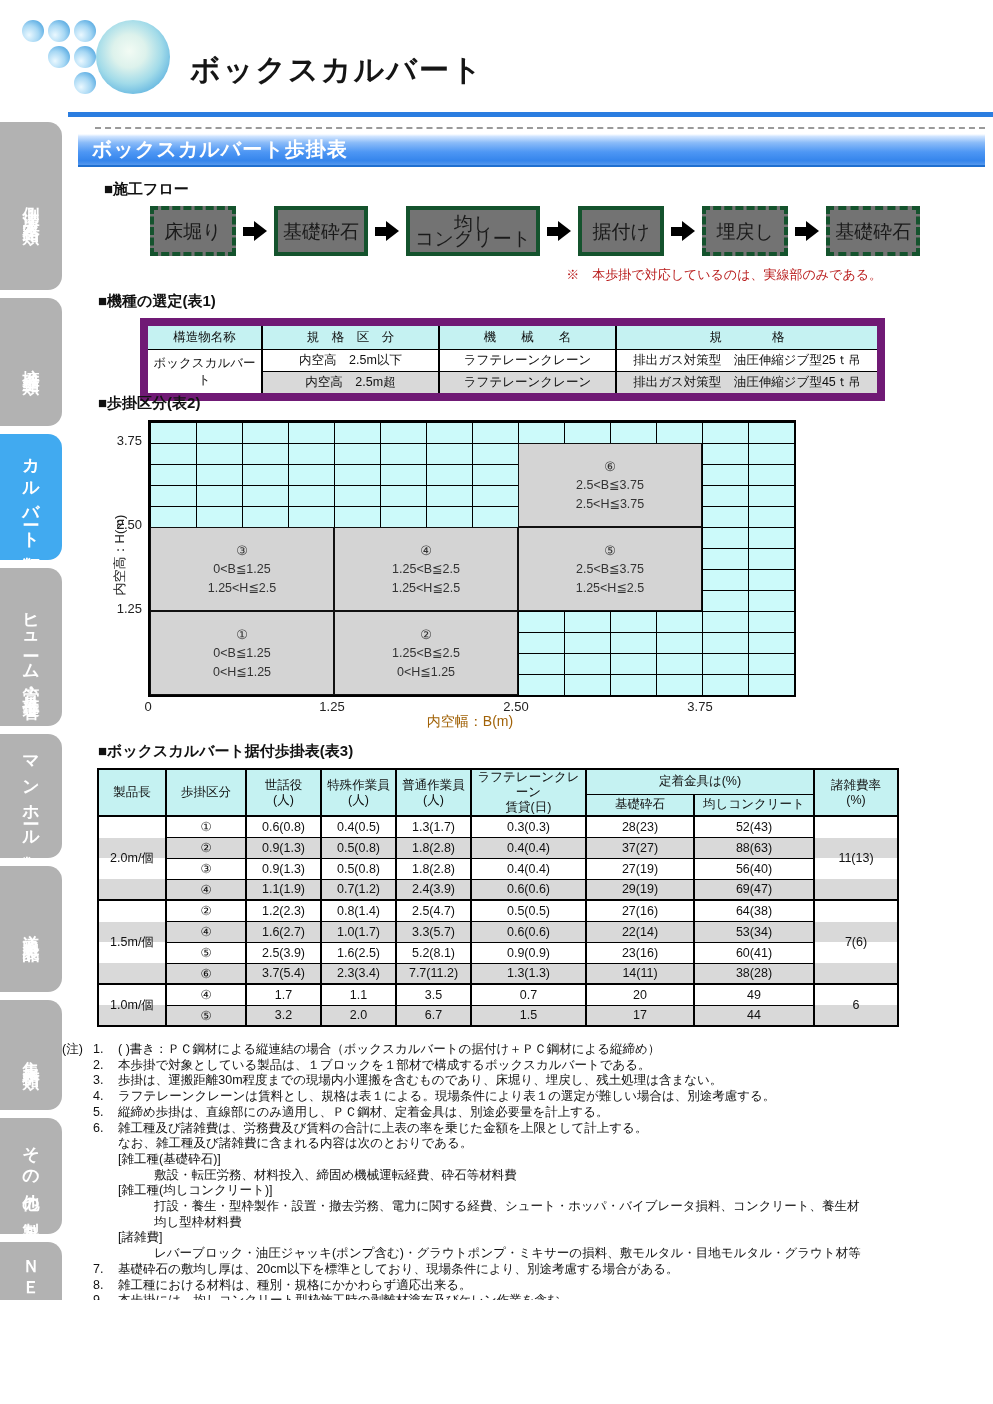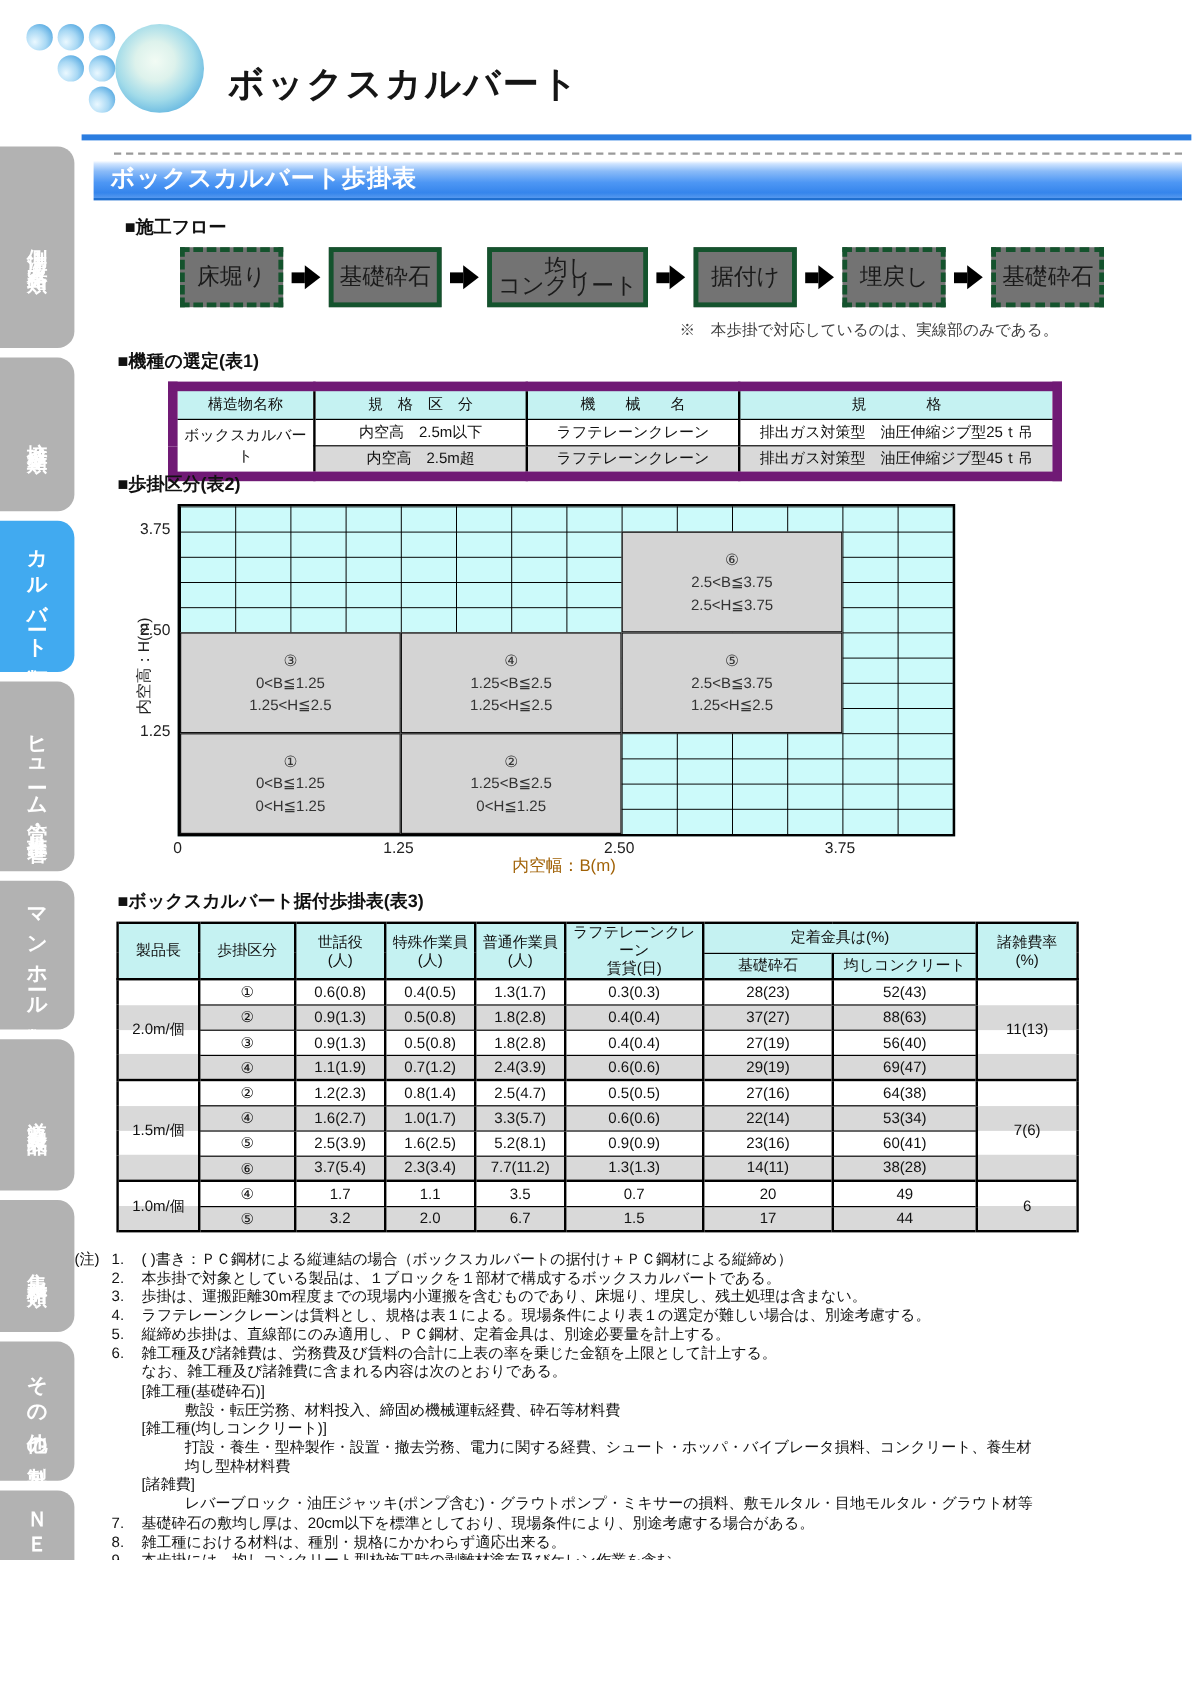--- a/index.html
+++ b/index.html
@@ -29,21 +29,21 @@
   
   .flow-row{position:absolute;left:150px;top:206px;display:flex;align-items:center;}
   .flow-box{border:4px solid #14532d;height:50px;min-width:86px;box-sizing:border-box;background:#737373;
             display:flex;align-items:center;justify-content:center;text-align:center;
             font-size:19px;line-height:15px;padding:0 5px;white-space:pre-line;}
   .flow-box.dashed{border-style:dashed;}
   .flow-arrow{display:flex;align-items:center;margin:0 7px;}
   .flow-arrow .shaft{width:11px;height:9px;background:#000;}
   .flow-arrow .head{width:0;height:0;border-top:10px solid transparent;border-bottom:10px solid transparent;
                     border-left:13px solid #000;}
-  .flow-note{position:absolute;left:400px;top:266px;width:482px;text-align:right;font-size:13px;color:#404040;}
+  .flow-note{position:absolute;left:400px;top:266px;width:482px;text-align:right;font-size:13px;color:#b91c1c;}
   
   table{border-collapse:collapse;table-layout:fixed;}
   #table1{position:absolute;left:140px;top:318px;border:8px solid #701a75;}
   #table1 th,#table1 td{border:2px solid #000;border-top-width:1px;border-bottom-width:1px;
        font-size:12.5px;font-weight:normal;text-align:center;padding:0;color:#111;overflow:hidden;}
   #table1 th{background:#c5f2f2;height:23px;}
   #table1 td{height:21px;background:#fff;}
   #table1 td.gray{background:#d9d9d9;}
   #table3{position:absolute;left:97px;top:768px;border:2px solid #000;}
   #table3 th,#table3 td{border:1px solid #000;border-left-width:2px;border-right-width:2px;

